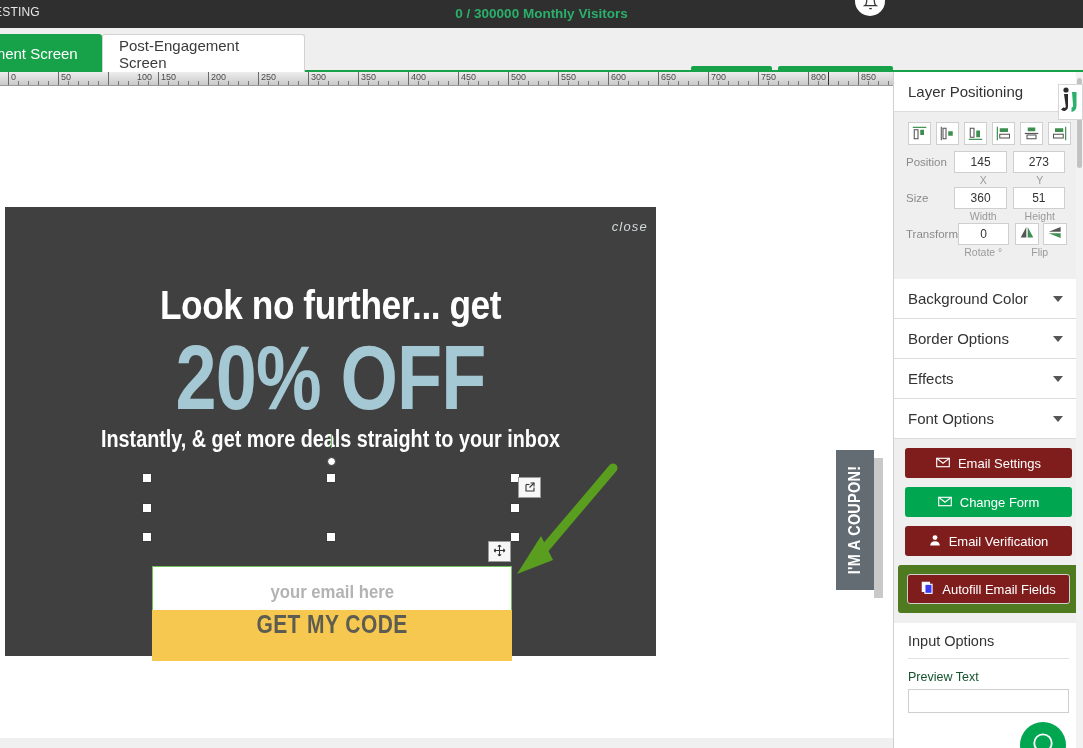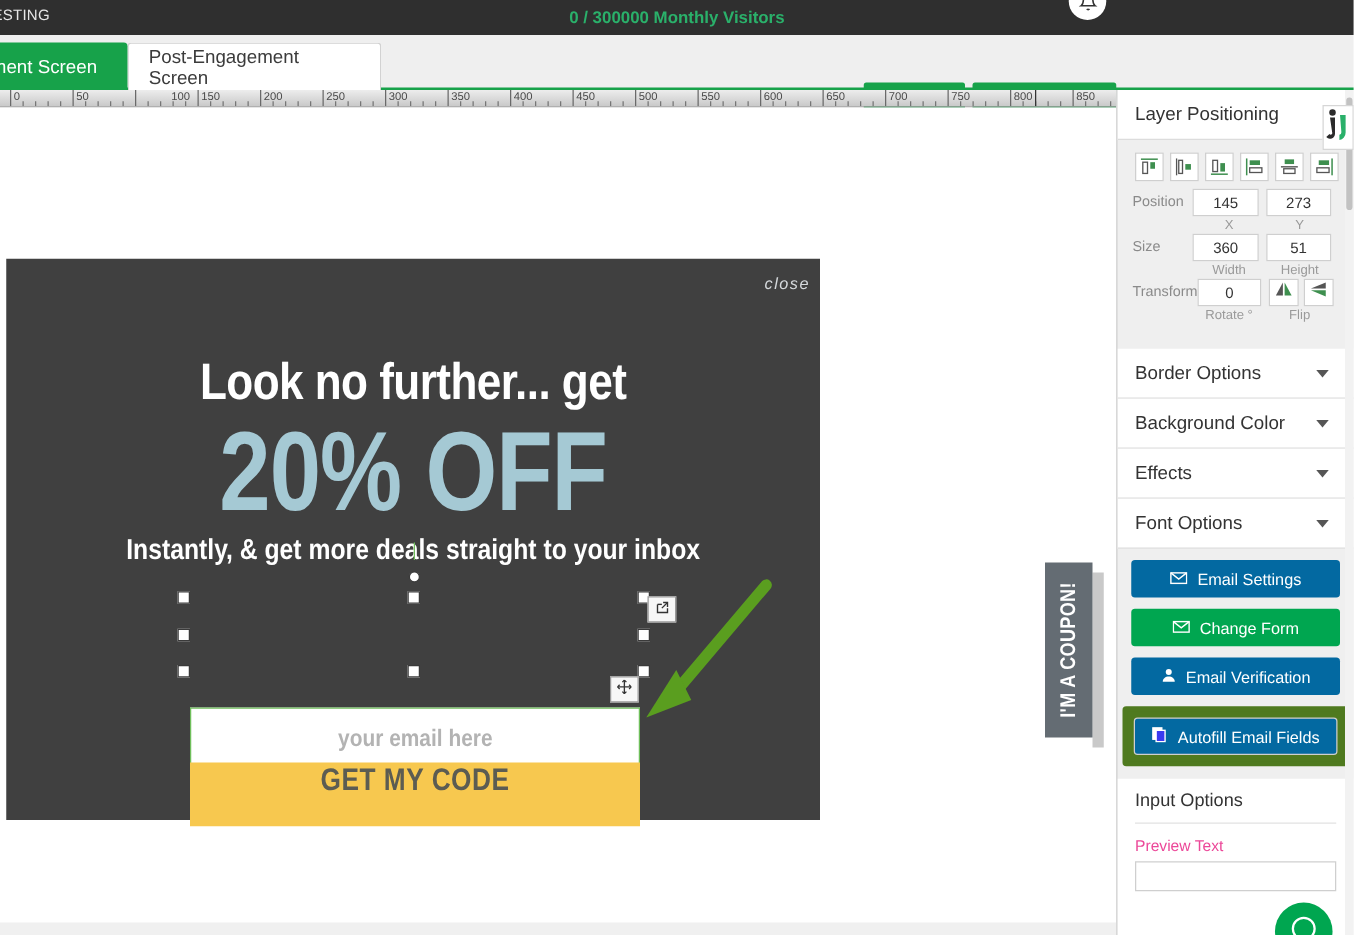--- a/index.html
+++ b/index.html
@@ -212,34 +212,34 @@
   }
   .flipbtn {
     width: 26px; height: 22px; background: #fff; border: 1px solid #cfcfcf;
     display: flex; align-items: center; justify-content: center; margin-right: 4px;
   }
   .sb-btn {
     height: 30px; margin: 9px 11px 0 11px; border-radius: 3px;
     display: flex; align-items: center; justify-content: center; gap: 8px;
     color: #ffffff; font-size: 13px;
   }
-  .sb-btn.blue { background: #0369a1; }
+  .sb-btn.blue { background: #7f1d1d; }
   .sb-btn.green { background: #00a650; }
   .sb-btn-highlight {
     margin: 9px 4px 0 4px; padding: 5px;
     border: 4px solid #4f7a1f; background: #4f7a1f; border-radius: 3px;
   }
   .sb-btn-highlight .sb-btn { margin: 0; border: 1px solid #cfcfcf; }
   .input-options {
     background: #ffffff; margin-top: 10px; padding: 10px 14px 0 14px;
     height: 100%;
   }
   .io-title { font-size: 14.5px; color: #333; padding-bottom: 9px;
     border-bottom: 1px solid #e2e2e2; }
-  .io-label { font-size: 12.5px; color: #ec4899; padding-top: 11px; }
+  .io-label { font-size: 12.5px; color: #14532d; padding-top: 11px; }
   .io-input {
     margin-top: 5px; height: 24px; background: #fff; border: 1px solid #cfcfcf;
   }
   .sb-scroll {
     position: absolute; right: 0; top: 72px; width: 7px; height: 676px;
     background: #f2f2f2;
   }
   .sb-scroll-thumb {
     position: absolute; right: 1px; top: 78px; width: 5px; height: 90px;
     background: #c2c2c2; border-radius: 3px;
@@ -563,25 +563,25 @@
           </span>
         </div>
       </div>
       <div class="fg-caps">
         <div class="fg-cap">Rotate °</div>
         <div class="fg-cap">Flip</div>
       </div>
     </div>
 
     <div class="sb-sect-head">
+      <span>Background Color</span>
+      <span class="caret"></span>
+    </div>
+    <div class="sb-sect-head">
       <span>Border Options</span>
-      <span class="caret"></span>
-    </div>
-    <div class="sb-sect-head">
-      <span>Background Color</span>
       <span class="caret"></span>
     </div>
     <div class="sb-sect-head">
       <span>Effects</span>
       <span class="caret"></span>
     </div>
     <div class="sb-sect-head">
       <span>Font Options</span>
       <span class="caret"></span>
     </div>

